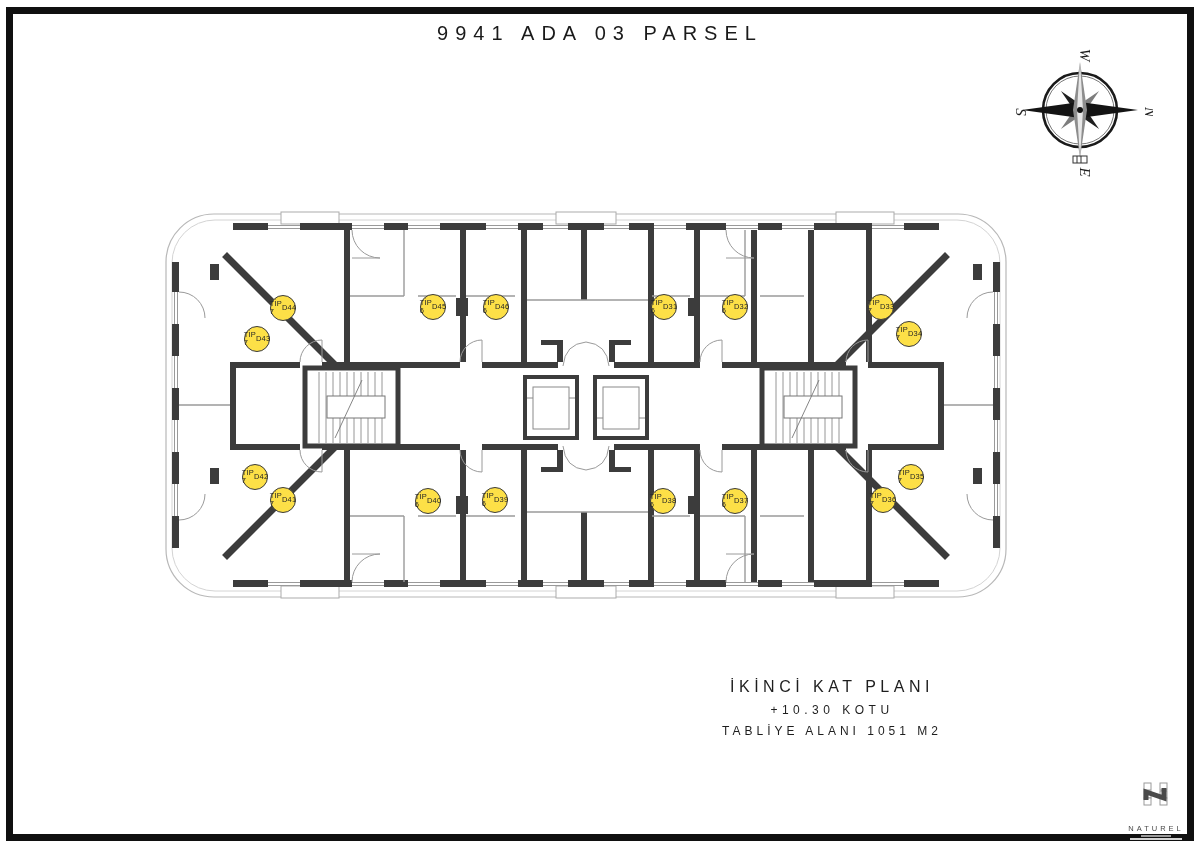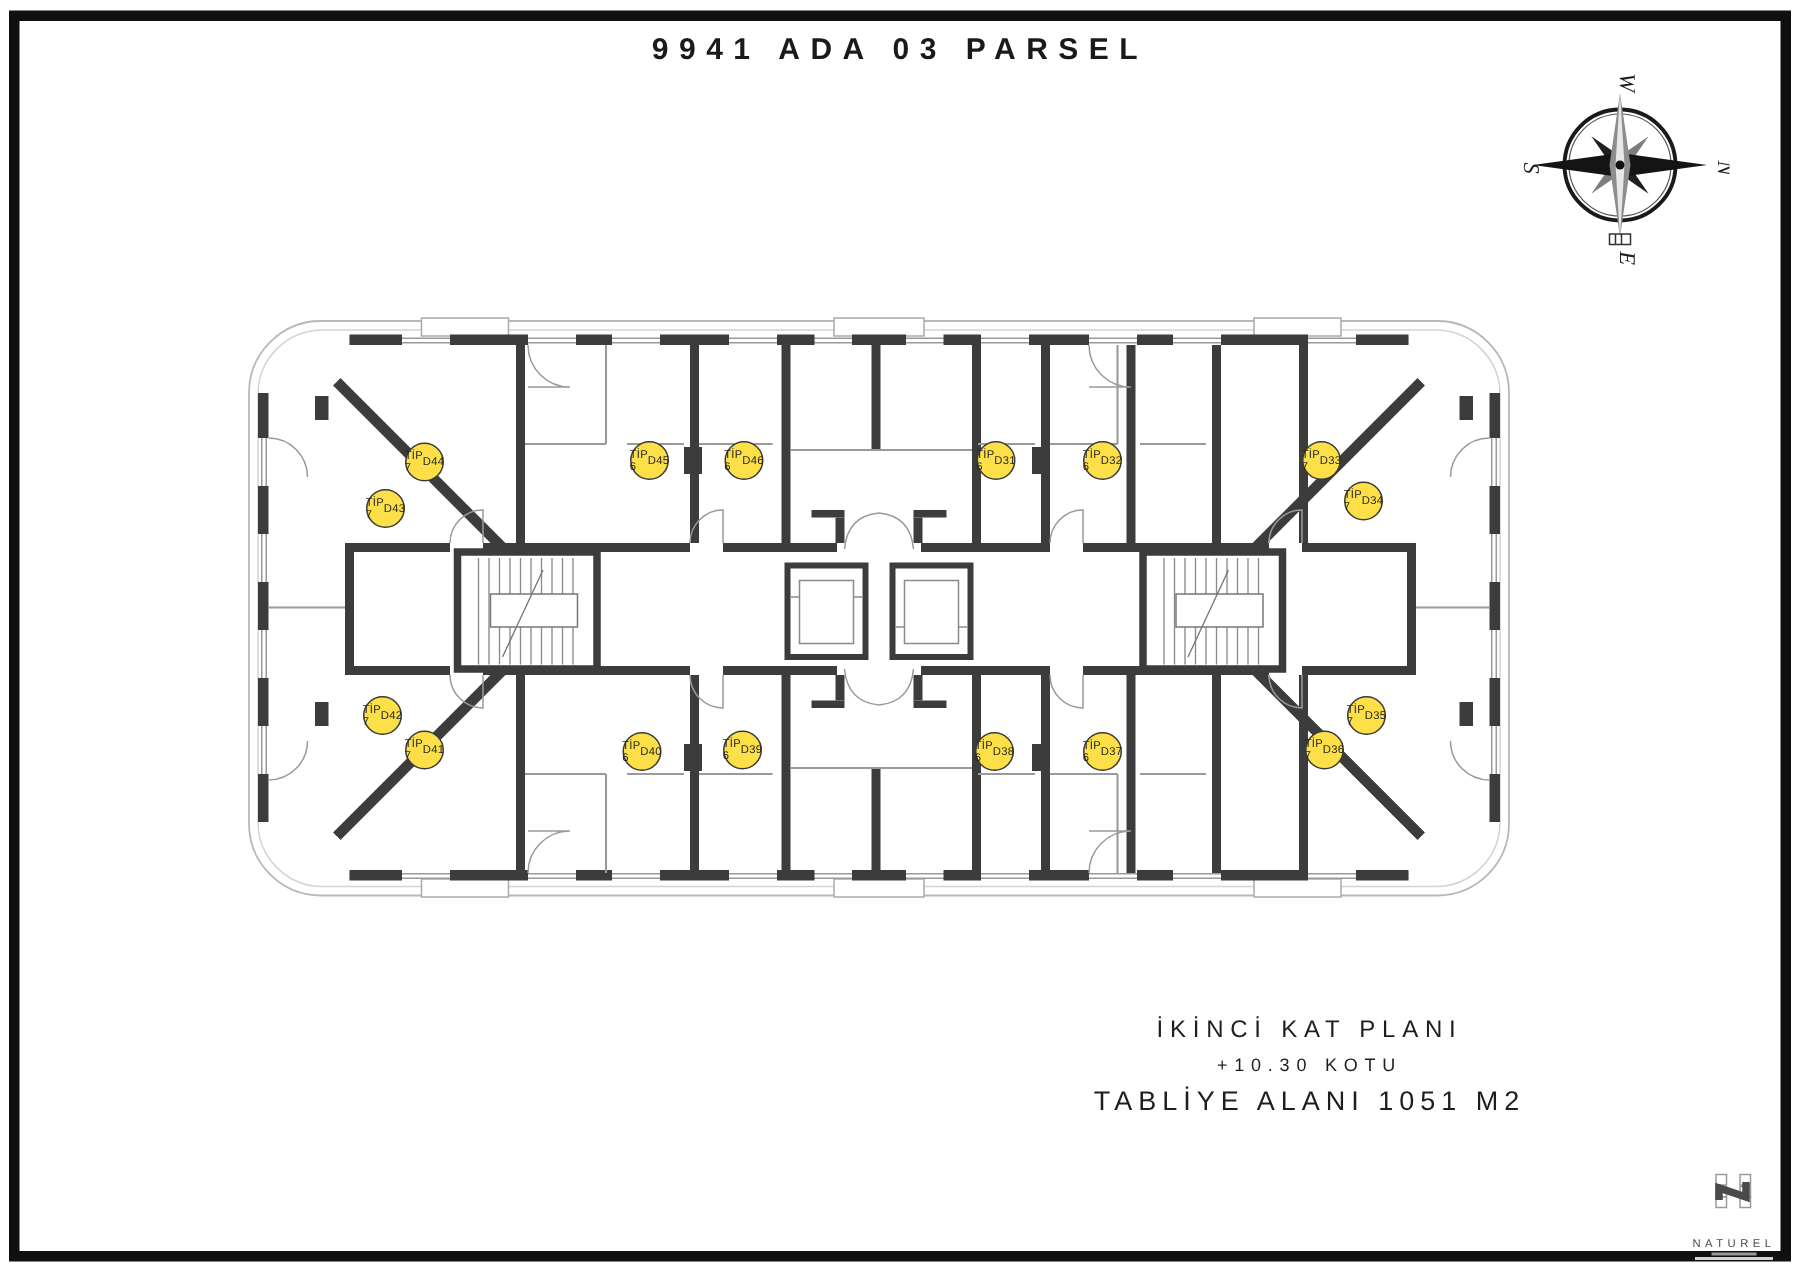--- a/index.html
+++ b/index.html
@@ -1,28 +1,28 @@
 <!DOCTYPE html>
 <html><head>
 <meta charset="utf-8">
 <style>
   html,body{margin:0;padding:0;background:#e8e8e8;}
   .page{position:relative;width:1200px;height:848px;background:#ffffff;overflow:hidden;
         font-family:"Liberation Sans",sans-serif;color:#1c1c1c;}
   .frame{position:absolute;left:6px;top:7px;right:6px;bottom:7px;border:7px solid #101010;pointer-events:none;}
   .title{position:absolute;left:0;top:22px;width:1200px;text-align:center;
-         font-size:20px;font-weight:700;letter-spacing:7px;color:#1a1a1a;}
+         font-size:20px;font-weight:400;letter-spacing:7px;color:#1a1a1a;}
   .plan-layer{position:absolute;left:0;top:0;}
   .unit-circle{position:absolute;width:26px;height:26px;border:1.3px solid #3a3a3a;border-radius:50%;
                background:#fde047;display:flex;flex-direction:row;align-items:center;justify-content:center;
                font-size:7.5px;line-height:8.5px;color:#262626;letter-spacing:.2px;box-sizing:border-box;}
-  .info-block{position:absolute;left:712px;top:678px;width:322px;text-align:center;color:#1e1e1e;}
+  .info-block{position:absolute;left:671px;top:678px;width:322px;text-align:center;color:#1e1e1e;}
   .info-block .l1{font-size:16px;letter-spacing:4.5px;margin-bottom:7px;}
   .info-block .l2{font-size:12px;letter-spacing:4.5px;margin-bottom:7px;}
-  .info-block .l3{font-size:18px;letter-spacing:4px;}
+  .info-block .l3{font-size:12px;letter-spacing:4px;}
   .logo{position:absolute;left:1118px;top:782px;width:76px;text-align:center;}
   .logo .logo-text{font-size:7.5px;letter-spacing:3px;color:#4a4a4a;margin-top:18px;}
   .logo .bar1{height:2px;width:30px;background:#9a9a9a;margin:2px auto 1px auto;}
   .logo .bar2{height:1.5px;width:52px;background:#d2d2d2;margin:0 auto;}
   svg text.compass-letter{font-family:"Liberation Serif",serif;font-style:italic;font-size:15px;fill:#1d1d1d;}
 </style>
 </head>
 <body>
 
 <div class="page">

